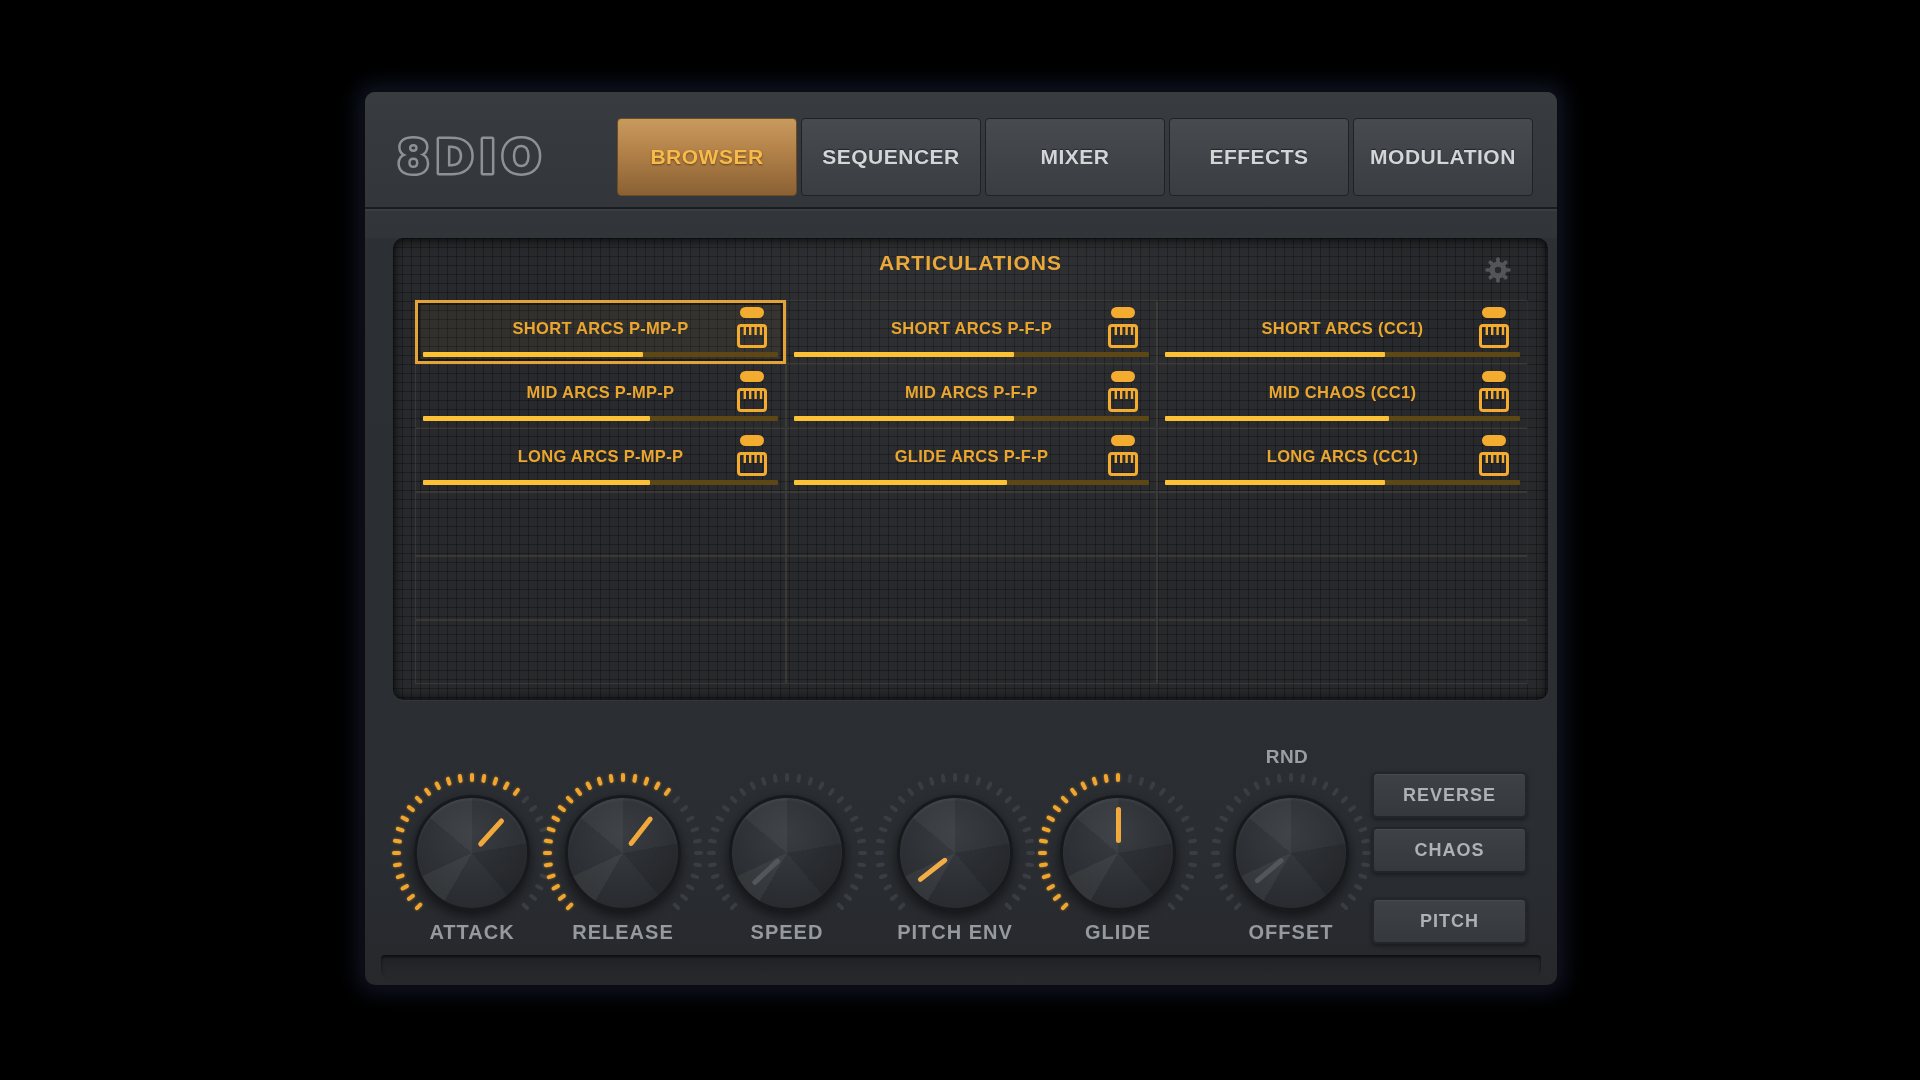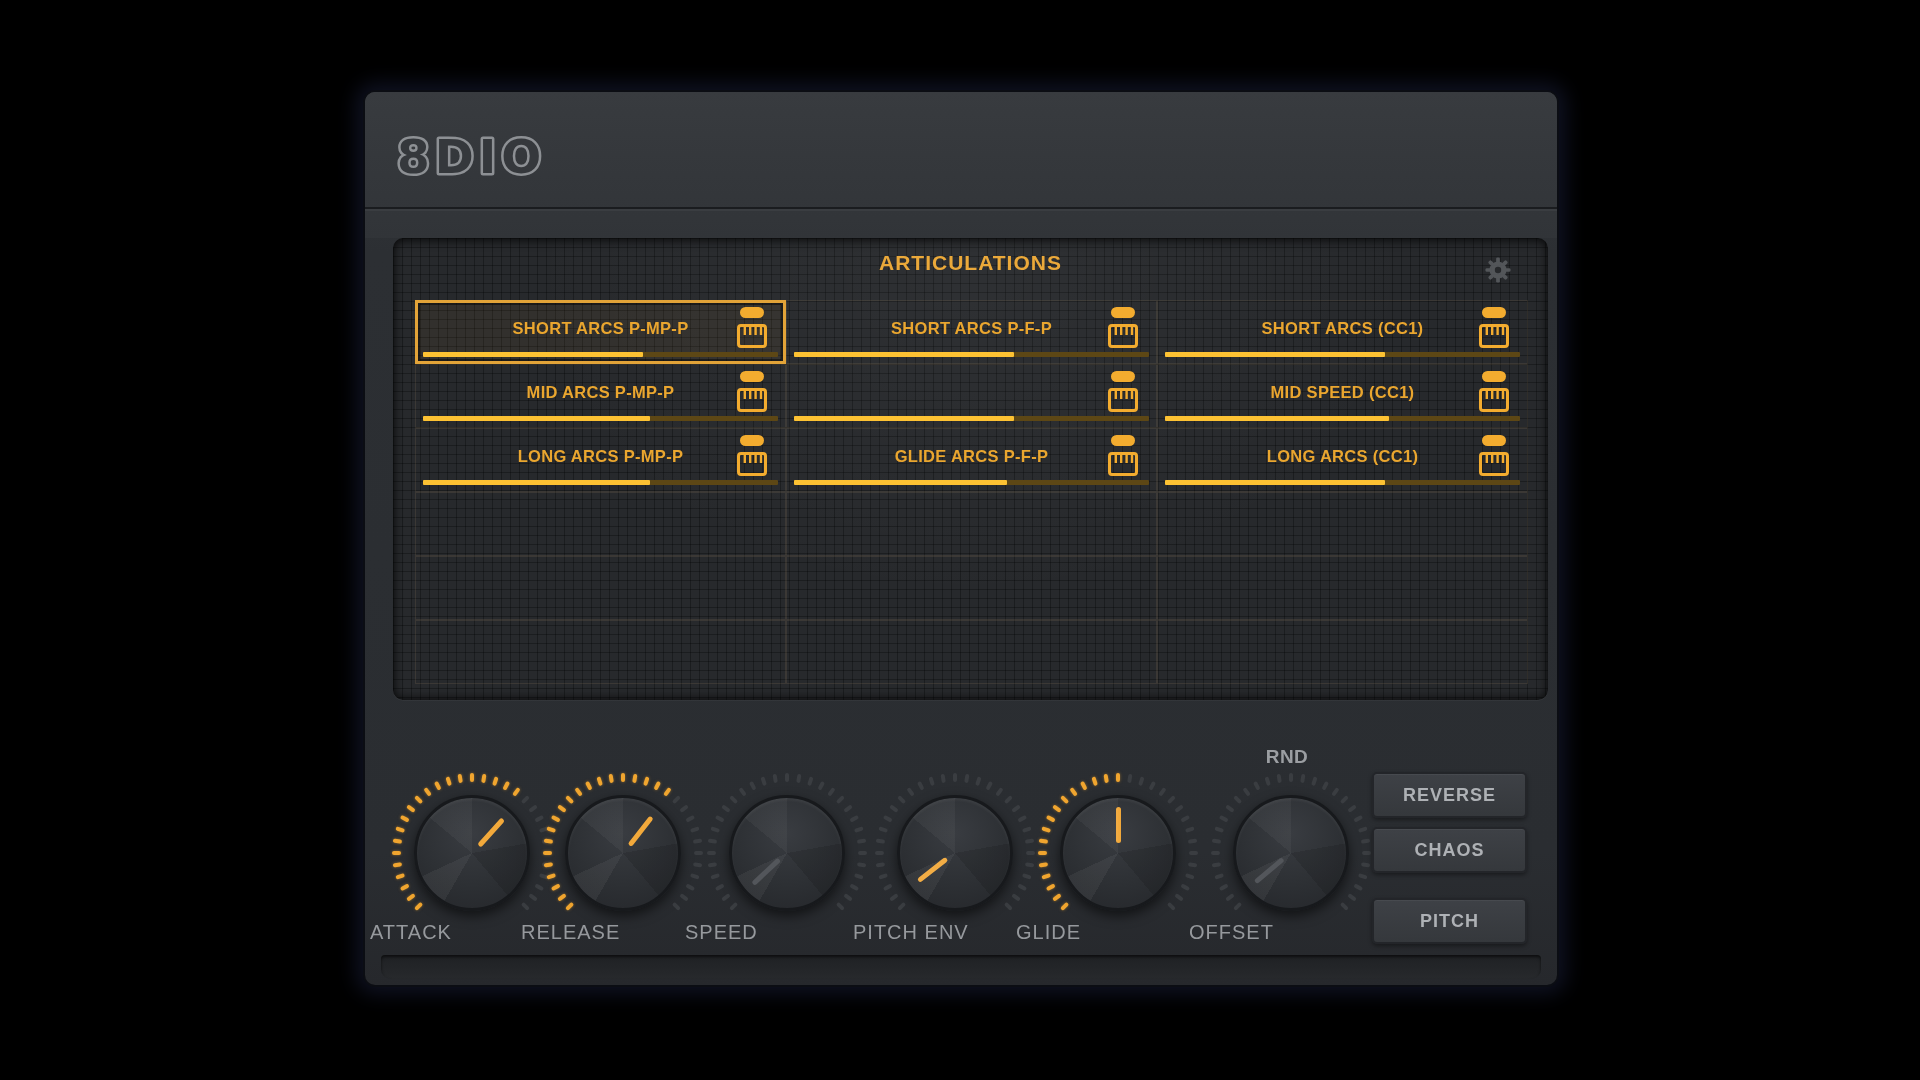--- a/index.html
+++ b/index.html
@@ -57,42 +57,49 @@
     border-radius:2px;background:#3a3d41;}
   .tick.lit::before{background:#f0a52f;box-shadow:0 0 3px rgba(240,165,47,.5);}
   .cap{position:absolute;inset:24px;border-radius:50%;border:3px solid #17191c;box-sizing:border-box;
     background:radial-gradient(circle at 50% 32%, #393c41 0%, #2d3034 55%, #24262a 100%);
     box-shadow:0 5px 12px rgba(0,0,0,.55), inset 0 2px 3px rgba(255,255,255,.06);overflow:hidden;}
   .cap::after{content:'';position:absolute;inset:0;border-radius:50%;
     background:conic-gradient(from 210deg, rgba(255,255,255,.05) 0 35deg, transparent 35deg 100deg,
       rgba(255,255,255,.04) 100deg 150deg, transparent 150deg 230deg, rgba(0,0,0,.12) 230deg 290deg, transparent 290deg);}
   .rot{position:absolute;inset:0;}
   .needle{position:absolute;left:50%;top:9px;width:5px;height:36px;margin-left:-2.5px;border-radius:3px;}
-  .knob-label{position:absolute;left:-20px;right:-20px;top:150px;color:#96999d;
-    font-size:20px;font-weight:normal;letter-spacing:1px;}
+  .knob-label{position:absolute;left:-20px;right:-20px;top:150px;text-align:center;color:#96999d;
+    font-size:20px;font-weight:bold;letter-spacing:1px;}
   .rnd-label{position:absolute;left:882px;top:654px;width:80px;text-align:center;color:#9b9ea2;
     font-size:19px;font-weight:bold;letter-spacing:.5px;}
   .btn{position:absolute;left:1007px;width:155px;height:46px;box-sizing:border-box;border:2px solid #232529;
     border-radius:5px;background:linear-gradient(#3e4146,#35383c);display:flex;align-items:center;
     justify-content:center;color:#aeb1b5;font-size:18px;font-weight:bold;letter-spacing:1px;cursor:pointer;
     box-shadow:inset 0 1px 0 rgba(255,255,255,.05), 0 2px 4px rgba(0,0,0,.4);}
   .bottom-strip{position:absolute;left:16px;right:16px;bottom:6px;height:24px;border-radius:4px 4px 10px 10px;
     background:linear-gradient(#1f2124,#27292c);box-shadow:inset 0 2px 3px rgba(0,0,0,.6);}
 </style>
 </head>
 <body>
 
 <div class="stage">
   <div class="window">
 
     <div class="header">
       <div class="logo">
         <svg width="200" height="56" viewBox="0 0 200 56">
           <text x="2" y="45" font-family="'DejaVu Sans', sans-serif" font-size="47" font-weight="bold" letter-spacing="5" fill="#35383c" stroke="#8d9094" stroke-width="5" paint-order="stroke" stroke-linejoin="round">8DIO</text>
         </svg>
+      </div>
+      <div class="tabs">
+        <div class="tab active">BROWSER</div>
+        <div class="tab">SEQUENCER</div>
+        <div class="tab">MIXER</div>
+        <div class="tab">EFFECTS</div>
+        <div class="tab">MODULATION</div>
       </div>
     </div>
     <div class="divider"></div>
 
     <div class="panel">
       <div class="panel-title">ARTICULATIONS</div>
       <div class="gear">
         <svg viewBox="0 0 24 24" width="32" height="32">
           <g fill="#5b5e62">
             <rect x="10.6" y="2.6" width="2.8" height="4.2" rx="1"></rect>
@@ -166,35 +173,36 @@
                   <path d="M7.8 21v8 M13.2 21v8 M18.6 21v8 M24 21v8" stroke="currentColor" stroke-width="2.4" fill="none"></path>
                 </svg>
             </span>
             <div class="vol">
                 <div class="vol-fill" style="width: 64%;"></div>
               </div>
           </div>
         </div>
         <div class="gcell">
           <div class="art">
+            <span class="art-label">MID ARCS P-F-P</span>
             <span class="ks-icon">
               <svg viewBox="0 0 30 44" width="30" height="44">
                   <rect x="3" y="1" width="24" height="11" rx="5.5" fill="currentColor"></rect>
                   <rect x="1.5" y="19.5" width="27" height="21" rx="2.5" fill="none" stroke="currentColor" stroke-width="3"></rect>
                   <path d="M7.8 21v8 M13.2 21v8 M18.6 21v8 M24 21v8" stroke="currentColor" stroke-width="2.4" fill="none"></path>
                 </svg>
             </span>
             <div class="vol">
                 <div class="vol-fill" style="width: 62%;"></div>
               </div>
           </div>
         </div>
         <div class="gcell">
           <div class="art">
-            <span class="art-label">MID SPEED (CC1)</span>
+            <span class="art-label">MID CHAOS (CC1)</span>
             <span class="ks-icon">
               <svg viewBox="0 0 30 44" width="30" height="44">
                   <rect x="3" y="1" width="24" height="11" rx="5.5" fill="currentColor"></rect>
                   <rect x="1.5" y="19.5" width="27" height="21" rx="2.5" fill="none" stroke="currentColor" stroke-width="3"></rect>
                   <path d="M7.8 21v8 M13.2 21v8 M18.6 21v8 M24 21v8" stroke="currentColor" stroke-width="2.4" fill="none"></path>
                 </svg>
             </span>
             <div class="vol">
                 <div class="vol-fill" style="width: 63%;"></div>
               </div>

